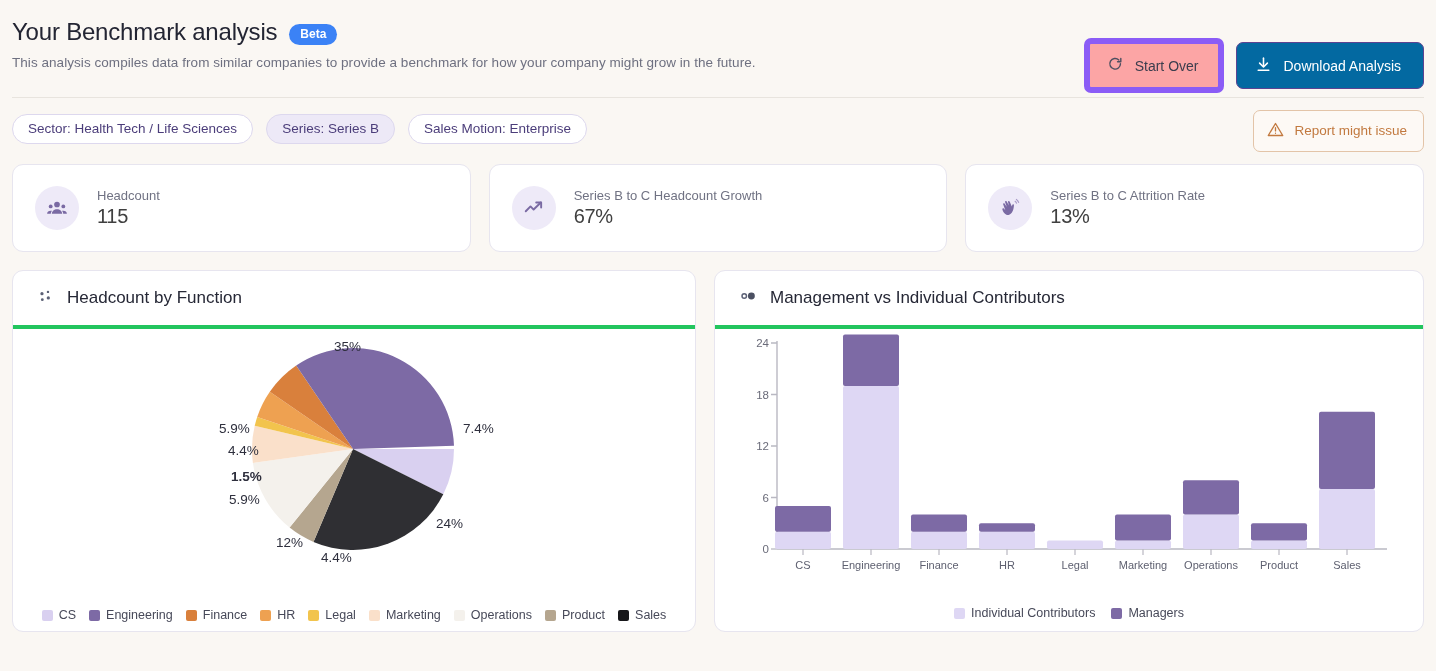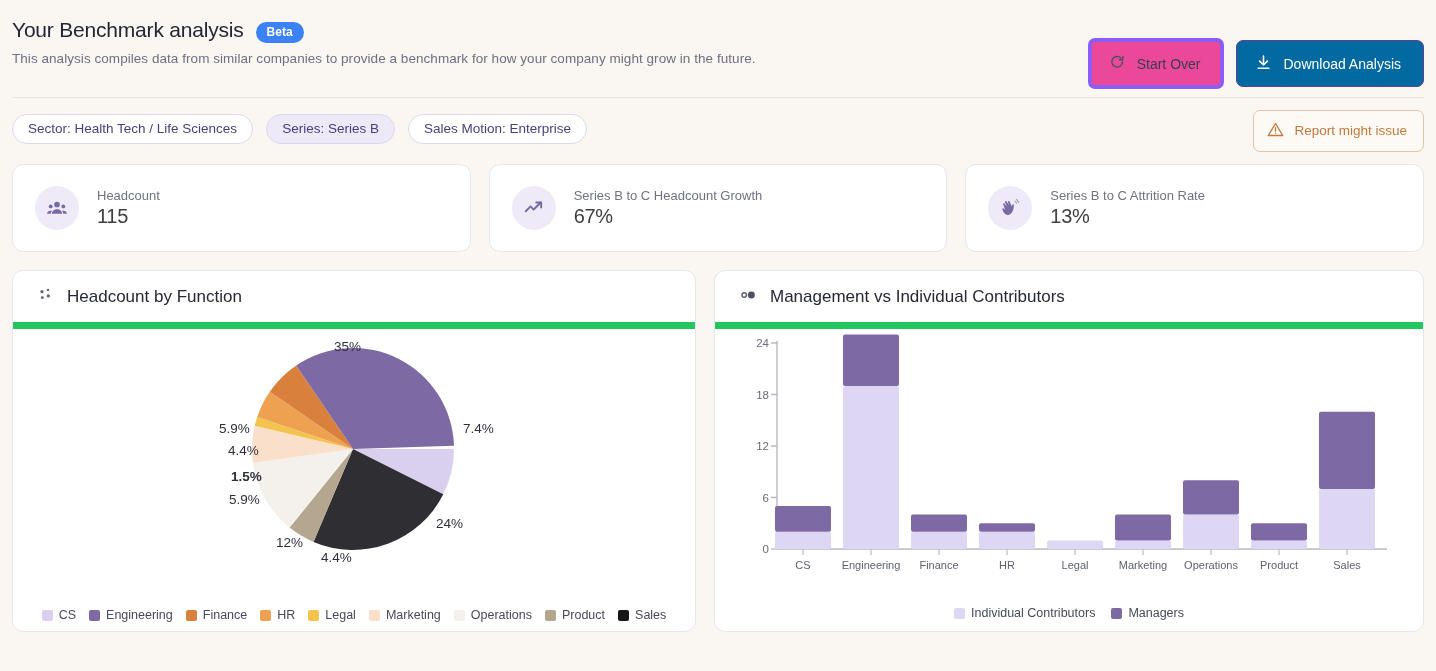--- a/index.html
+++ b/index.html
@@ -8,35 +8,35 @@
     background: #faf7f3;
     font-family: "Liberation Sans", sans-serif;
     color: #2b2c3b;
     overflow: hidden;
   }
   .page { position: relative; width: 1436px; height: 671px; padding: 0 12px; }
 
   
   .header { position: relative; height: 98px; }
   .title-row { display: flex; align-items: center; gap: 12px; padding-top: 18px; }
-  .page-title { font-size: 21px; font-weight: 400; color: #232533; letter-spacing: -0.2px; }
+  .page-title { font-size: 24px; font-weight: 400; color: #232533; letter-spacing: -0.2px; }
   .beta-badge {
     background: #3b82f6; color: #fff; font-size: 12px; font-weight: 600;
     border-radius: 11px; padding: 4px 11px 5px; line-height: 1;
     position: relative; top: 2px;
   }
   .subtitle { font-size: 13.5px; color: #6e7080; margin-top: 9px; letter-spacing: 0.05px; }
   .header-actions { position: absolute; right: 0px; top: 38px; display: flex; align-items: center; gap: 12px; }
   .btn {
     display: inline-flex; align-items: center; gap: 11px;
     font-size: 14px; border-radius: 7px; cursor: pointer; line-height: 1;
     white-space: nowrap;
   }
   .btn-outline {
-    background: #ec4899; border: 4px solid #8b5cf6; color: #3b3d4d;
+    background: #fca5a5; border: 6px solid #8b5cf6; color: #3b3d4d;
     padding: 12px 20px 12px 17px;
   }
   .btn-primary {
     background: #0369a1; border: 1px solid #5c4391; color: #fff;
     padding: 13px 22px 13px 18px; font-weight: 400;
   }
   .hr-divider { height: 1px; background: #e8e4de; margin: 12px 0 0 0; }
 
   
   .filters-row { position: relative; height: 62px; display: flex; align-items: center; gap: 13px; }
@@ -70,21 +70,21 @@
   
   .charts-row { display: flex; gap: 18px; margin-top: 18px; }
   .chart-card {
     background: #fff; border: 1px solid #e7e5ef; border-radius: 11px;
     height: 362px; position: relative; overflow: hidden;
   }
   .chart-card.left { width: 684px; }
   .chart-card.right { flex: 1; }
   .card-head {
     height: 58px; display: flex; align-items: center; gap: 13px;
-    padding: 0 24px; border-bottom: 7px solid #22c55e;
+    padding: 0 24px; border-bottom: 4px solid #22c55e;
   }
   .card-title { font-size: 17px; color: #262836; font-weight: 400; }
   .card-body { position: relative; height: 303px; }
 
   
   .pie-wrap { position: absolute; left: 0; top: 0; width: 100%; height: 245px; }
   .pie-label { position: absolute; font-size: 13.5px; color: #2e2f3d; white-space: nowrap; }
   .legend {
     position: absolute; bottom: 10px; left: 0; width: 100%;
     display: flex; align-items: center; justify-content: center;

